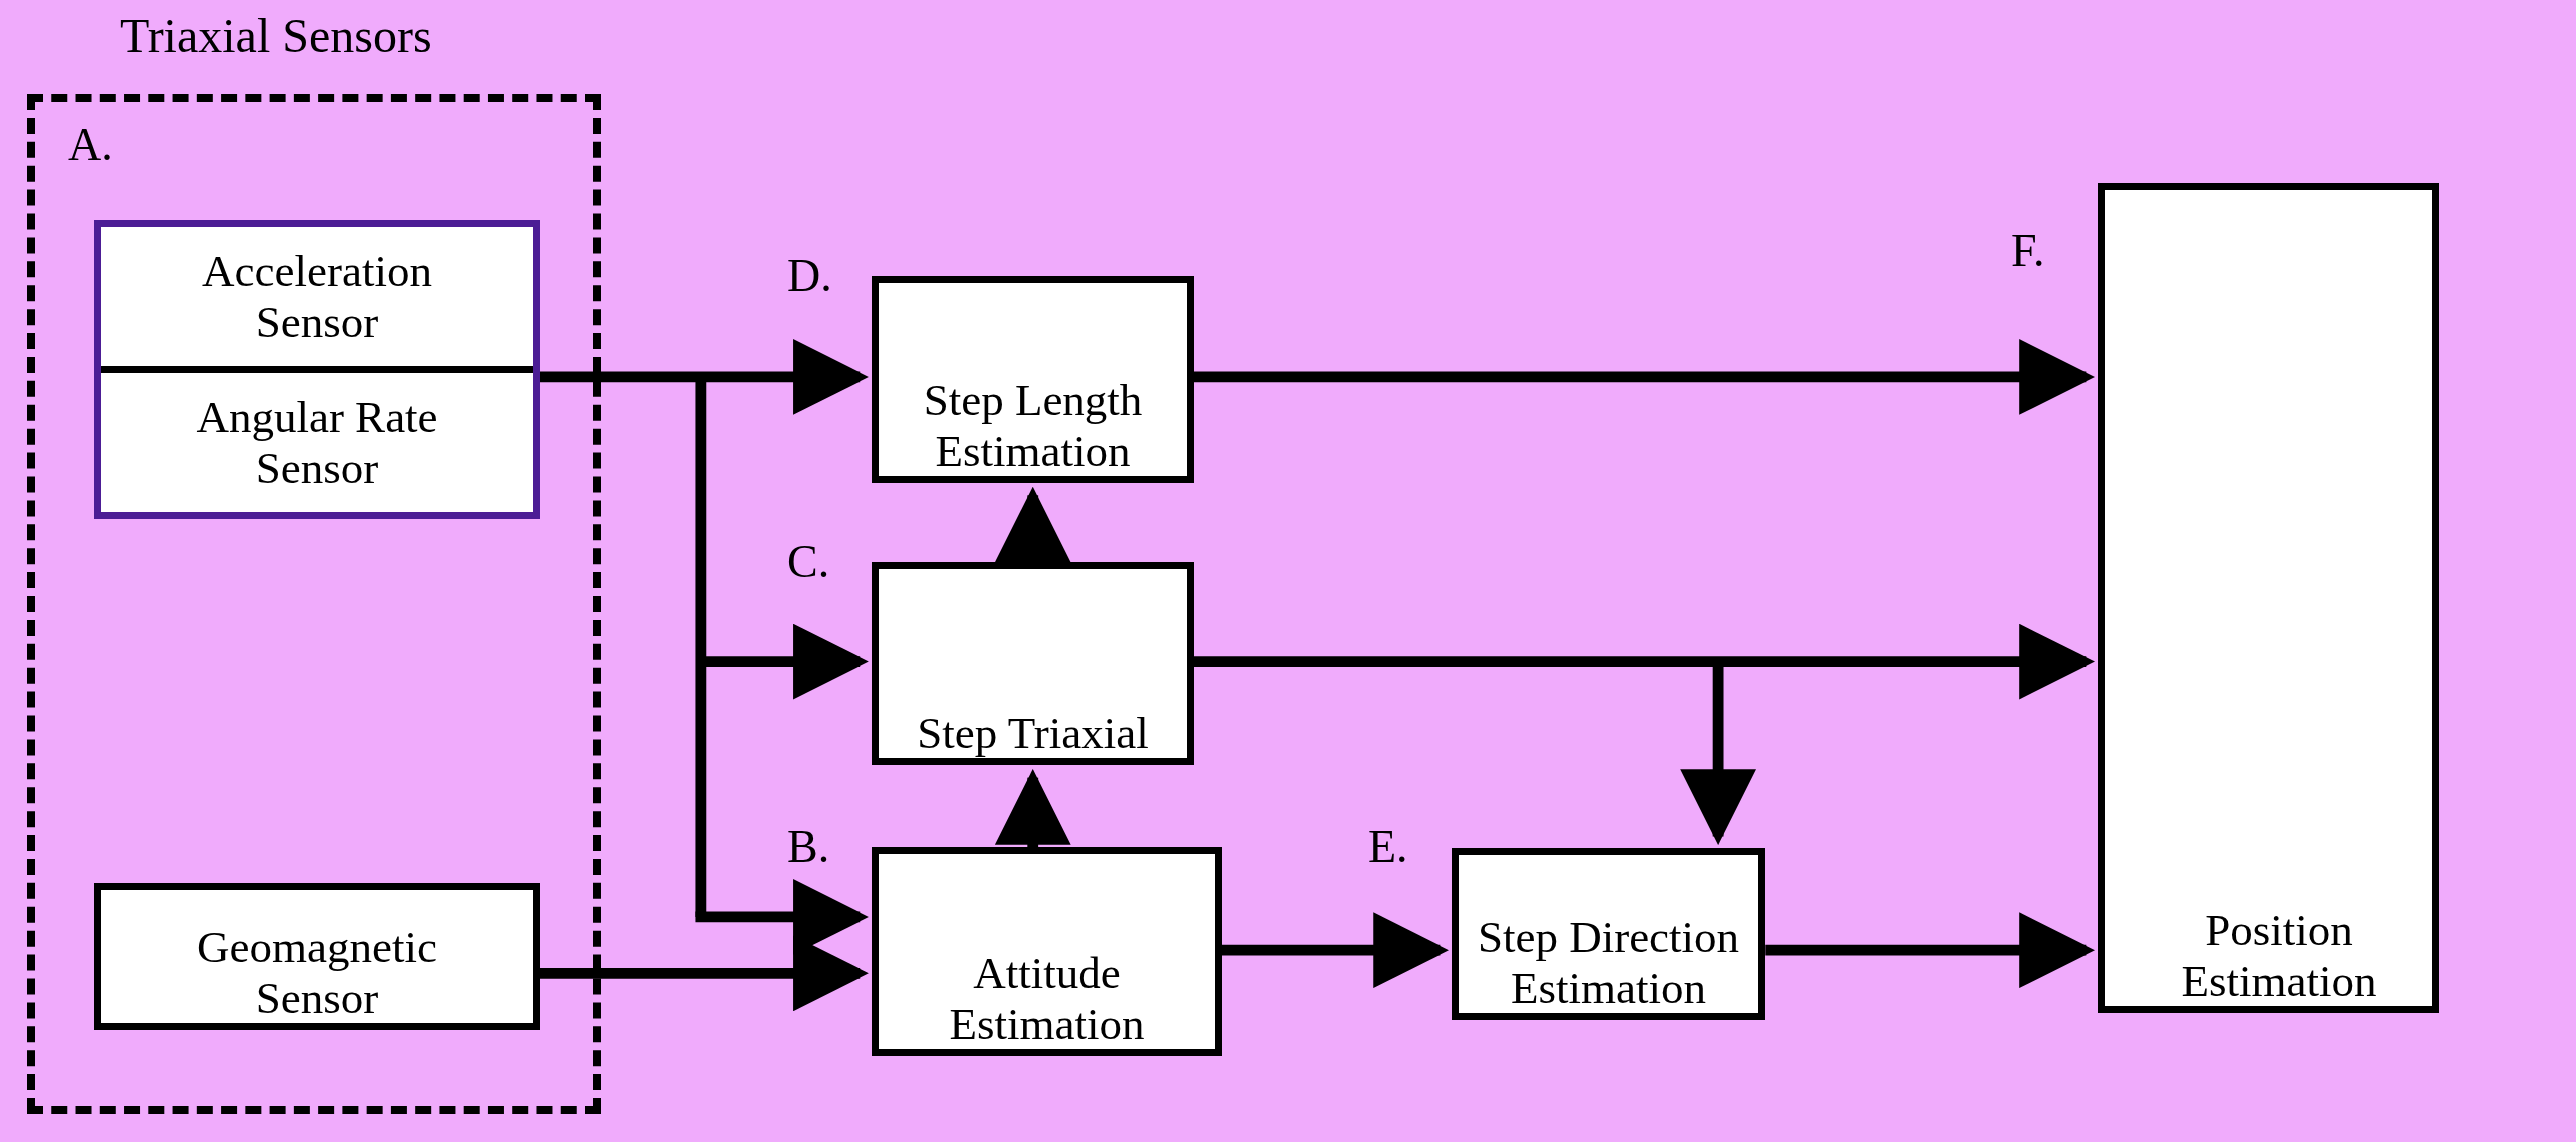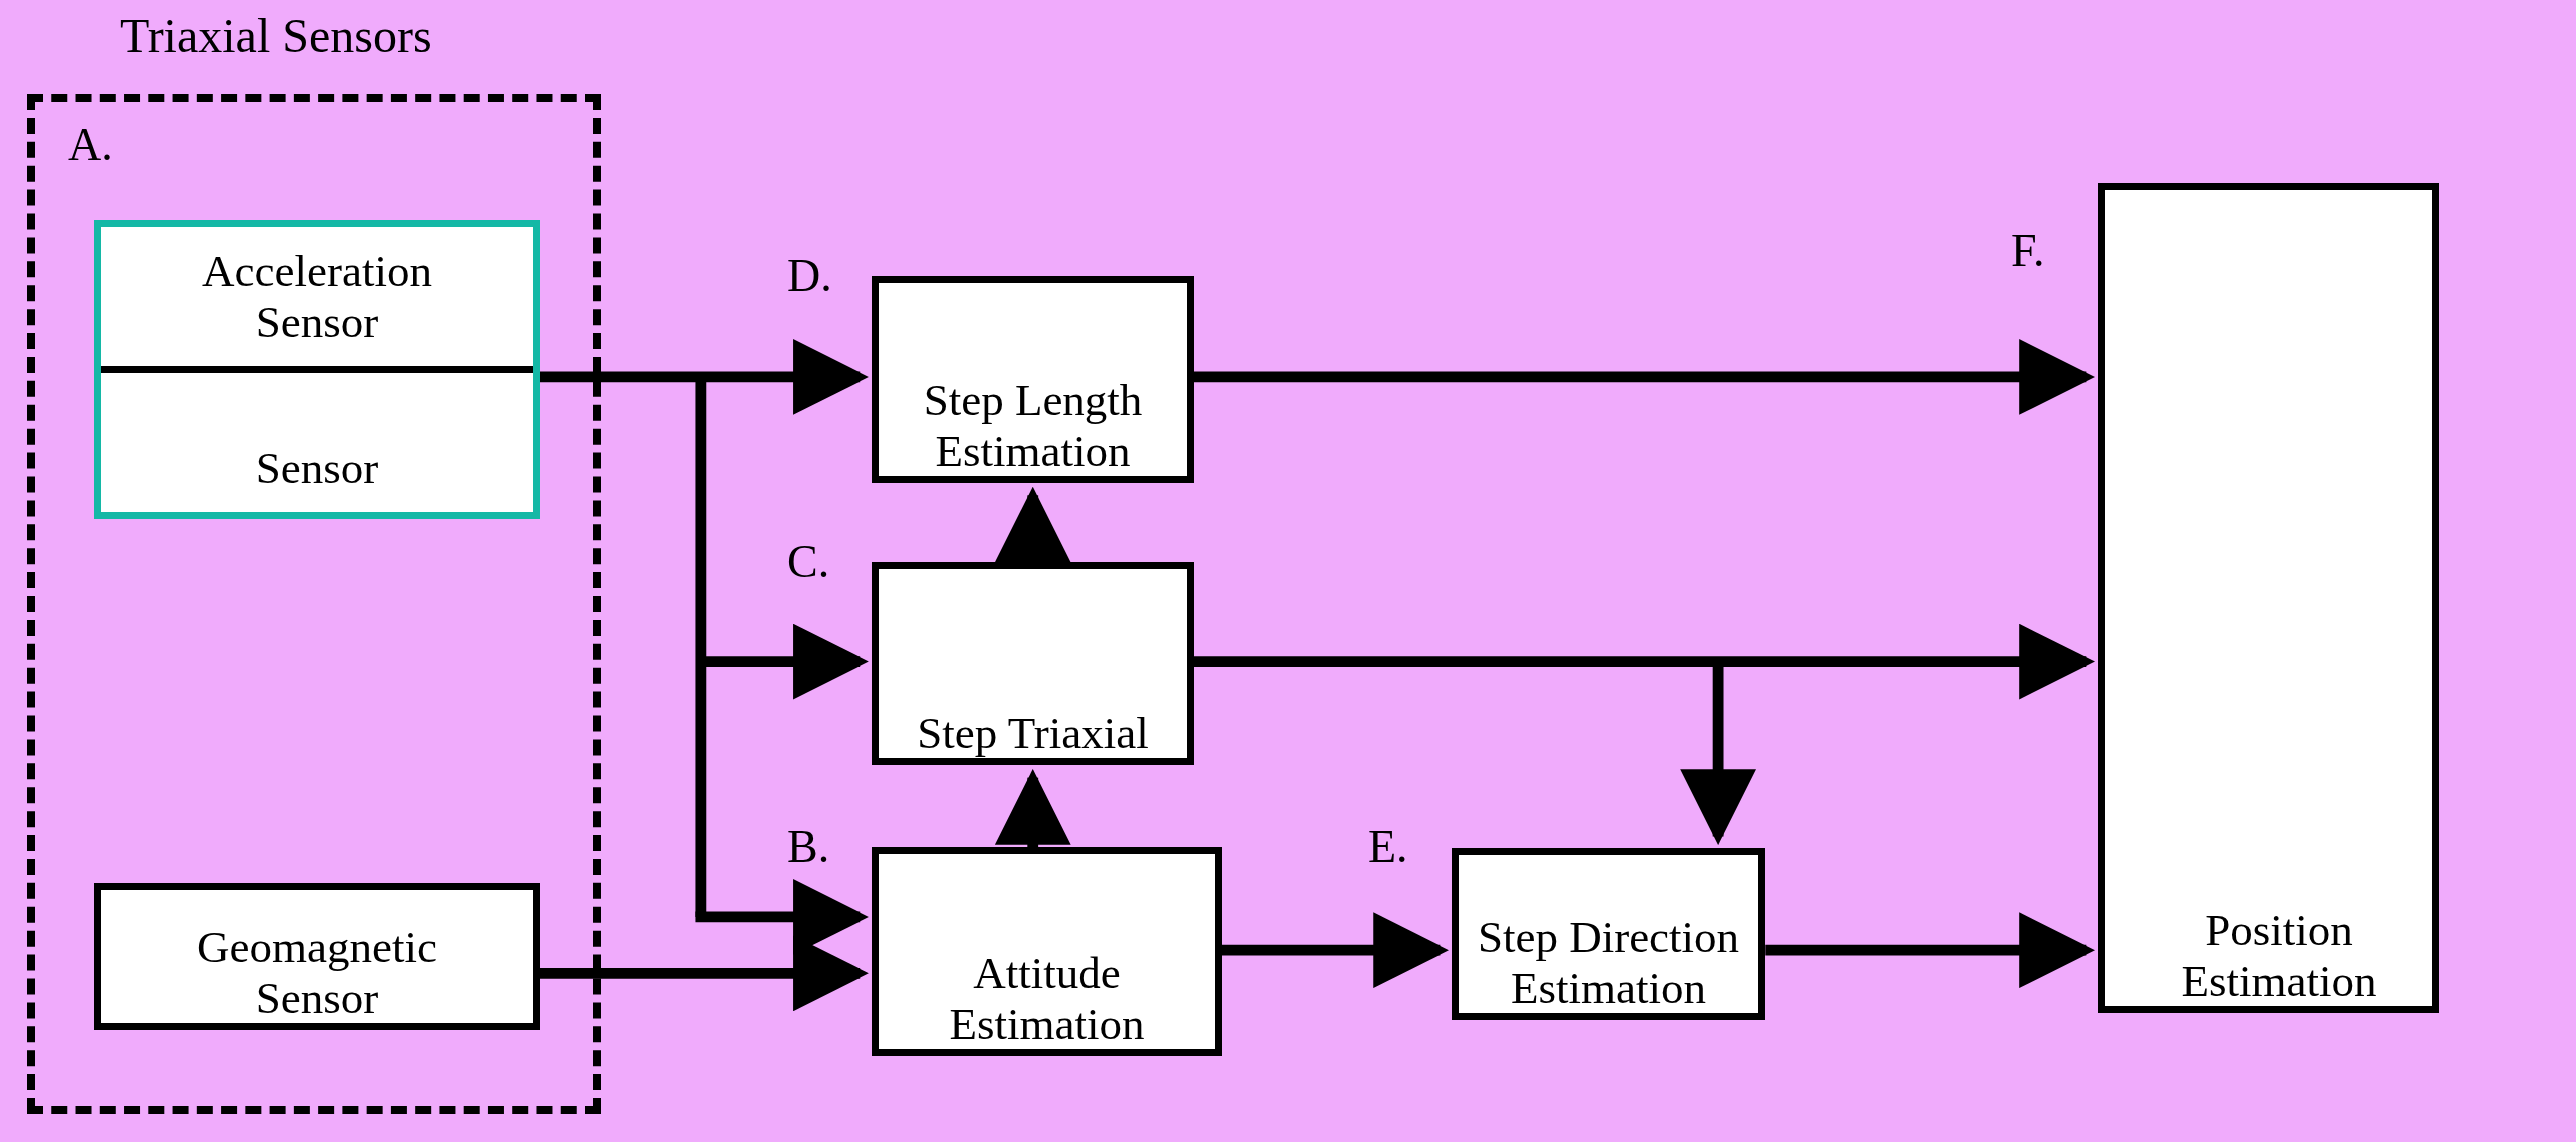--- a/index.html
+++ b/index.html
@@ -50,21 +50,21 @@
   }
   .tag{
     position:absolute;
     font-size:46px;
     white-space:nowrap;
     z-index:4;
   }
   .split-node{
     position:absolute;
     box-sizing:border-box;
-    border:7px solid #14b8a6;
+    border:7px solid #4c1d95;
     background:#ffffff;
     z-index:3;
     display:flex;
     flex-direction:column;
   }
   .split-node .half{
     flex:1 1 0;
     display:flex;
     align-items:center;
     justify-content:center;
@@ -87,21 +87,21 @@
 
   <div class="split-node" style="left:94px; top:220px; width:446px; height:299px;">
     <div class="half top">
       <span>
         <span>Acceleration</span><br>
         <span>Sensor</span>
       </span>
     </div>
     <div class="half">
       <span>
-        <br>
+        <span>Angular Rate</span><br>
         <span>Sensor</span>
       </span>
     </div>
   </div>
 
   <div class="node" style="left:94px; top:883px; width:446px; height:147px;">
     <span class="txt">
       <span>Geomagnetic</span><br>
       <span>Sensor</span>
     </span>

